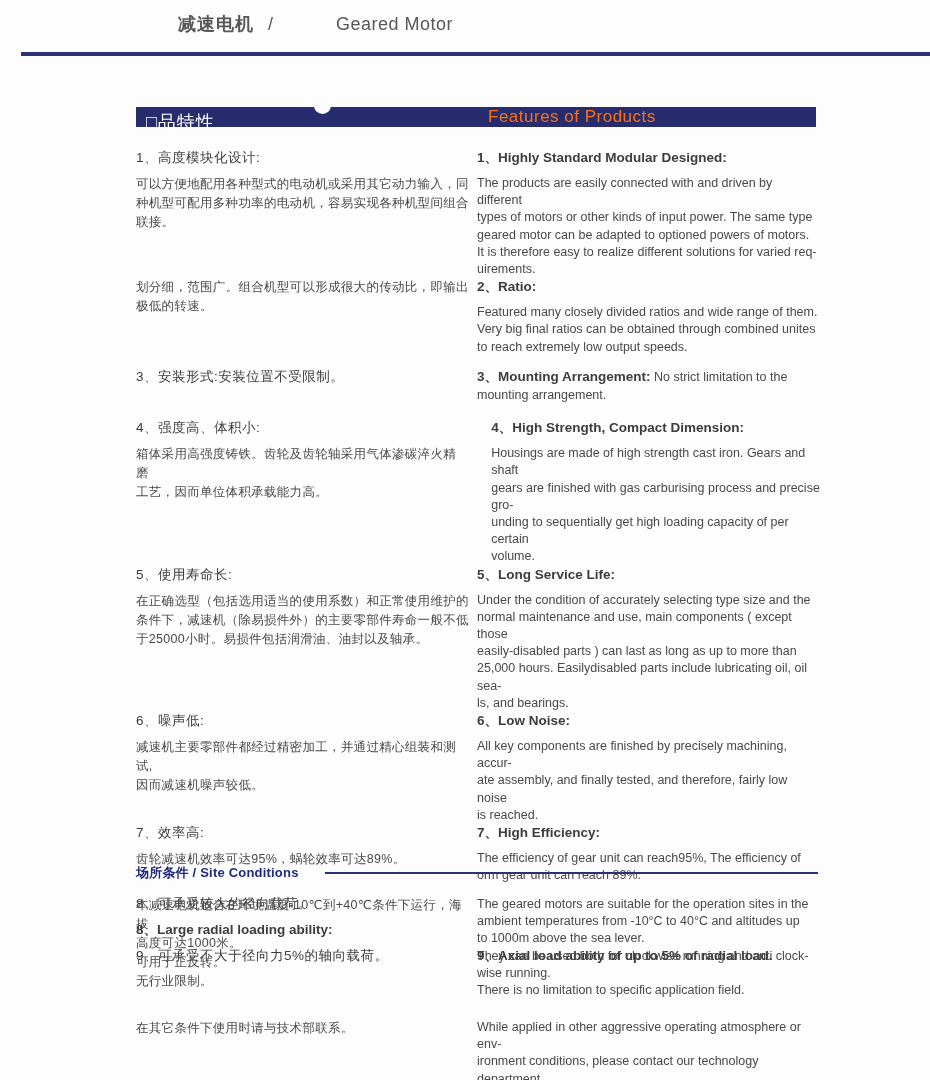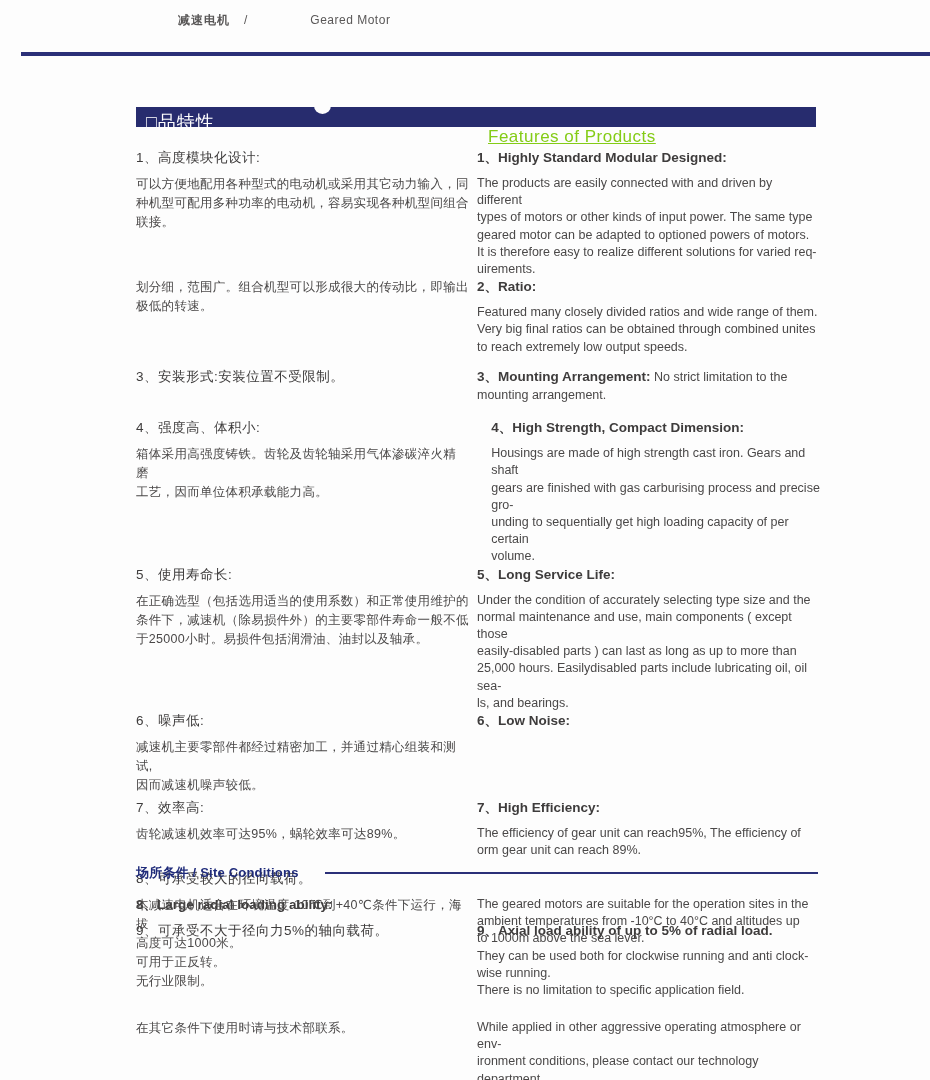--- a/index.html
+++ b/index.html
@@ -8,21 +8,21 @@
     width:930px;height:1080px;
     background:#fdfdfd;
     overflow:hidden;
     font-family:"Liberation Sans","DejaVu Sans",sans-serif;
     color:#4a4848;
   }
   
   .doc-header{
     position:absolute;left:178px;top:12px;
     display:flex;align-items:baseline;
-    font-size:12px;color:#595757;letter-spacing:1px;
+    font-size:18px;color:#595757;letter-spacing:1px;
   }
   .doc-header .cn{font-weight:bold;}
   .doc-header .slash{margin-left:14px;color:#595757;}
   .doc-header .en{margin-left:62px;letter-spacing:0.5px;}
   .top-rule{
     position:absolute;left:21px;right:0;top:52px;height:4px;
     background:#2b3078;
   }
   
   .title-bar{
@@ -31,22 +31,22 @@
   }
   .title-bar .notch{
     position:absolute;left:178px;top:-10px;width:17px;height:17px;
     border-radius:50%;background:#fdfdfd;
   }
   .title-bar .t-cn{
     position:absolute;left:10px;top:3px;
     color:#ffffff;font-size:18px;font-weight:400;letter-spacing:1px;
   }
   .title-bar .t-en{
-    position:absolute;left:352px;top:20px;
-    color:#84cc16;font-size:17px;font-weight:400;letter-spacing:0.5px;text-decoration:underline;
+    position:absolute;left:352px;top:0;
+    color:#f97316;font-size:17px;font-weight:400;letter-spacing:0.5px;
   }
   
   .features{
     position:absolute;left:136px;top:149px;width:684px;
   }
   .frow{display:flex;}
   .cell{box-sizing:border-box;}
   .cell.cn{width:334px;margin-right:7px;}
   .cell.en{width:343px;}
   .h{
@@ -170,20 +170,23 @@
     </div>
 
     <div class="frow r6">
       <div class="cell cn">
         <p class="h">6、噪声低:</p>
         <p class="b">减速机主要零部件都经过精密加工，并通过精心组装和测试,
 因而减速机噪声较低。</p>
       </div>
       <div class="cell en">
         <p class="h">6、Low Noise:</p>
+        <p class="b">All key components are finished by precisely machining, accur-
+ate assembly, and finally tested, and therefore, fairly low noise
+is reached.</p>
       </div>
     </div>
 
     <div class="frow r7">
       <div class="cell cn">
         <p class="h">7、效率高:</p>
         <p class="b">齿轮减速机效率可达95%，蜗轮效率可达89%。</p>
       </div>
       <div class="cell en">
         <p class="h">7、High Efficiency:</p>

